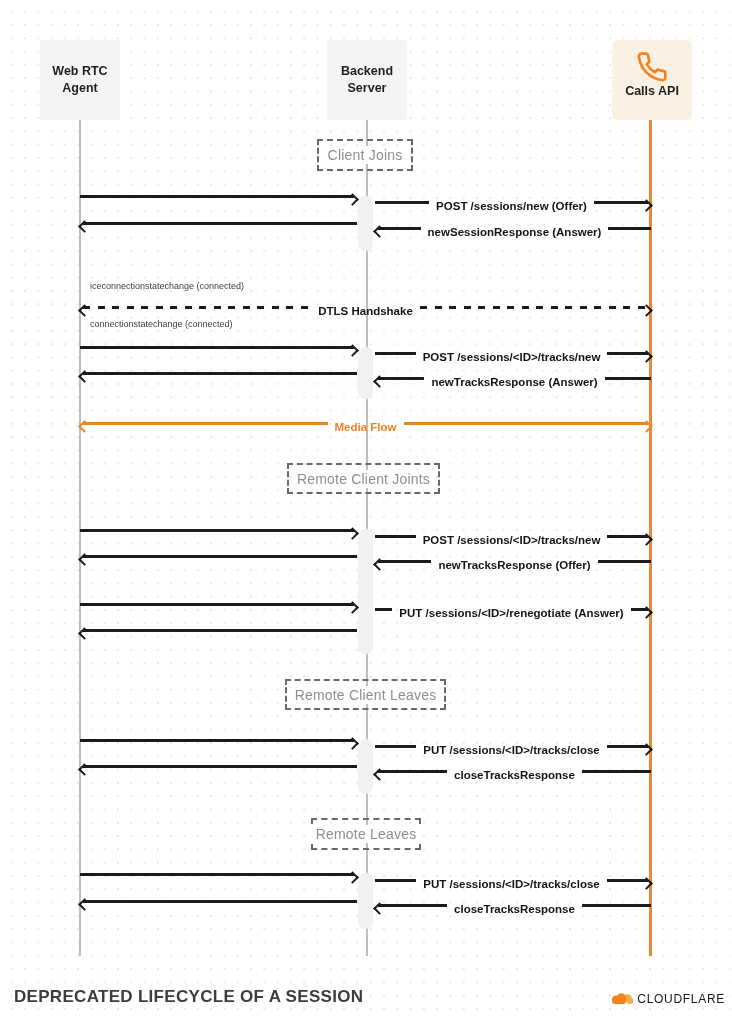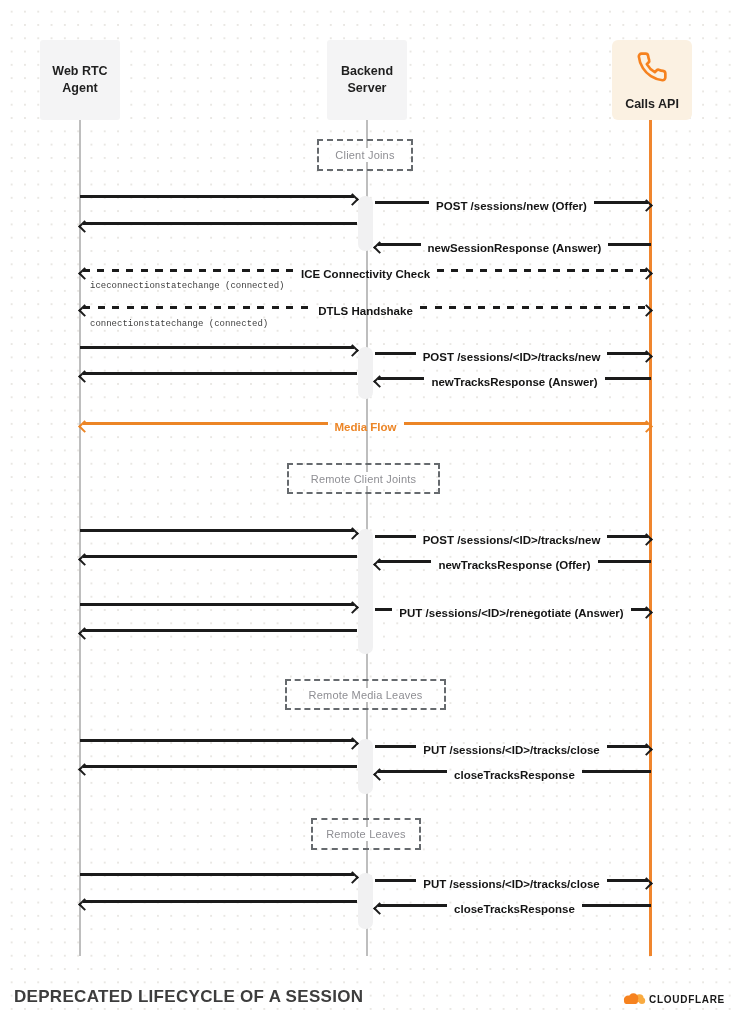--- a/index.html
+++ b/index.html
@@ -12,48 +12,48 @@
     font-family:"Liberation Sans", sans-serif;
   }
   
   .actor{
     position:absolute; width:80px; height:80px; top:40px;
     background:#f4f4f5; border-radius:3px;
     display:flex; flex-direction:column; align-items:center; justify-content:center;
     text-align:center; font-weight:bold; font-size:12.5px; line-height:1.35; color:#1f1f1f;
   }
   .actor.calls{ background:#fbf1e2; border-radius:6px; justify-content:flex-start; padding-top:11px; }
-  .actor.calls .aname{ margin-top:13px; }
+  .actor.calls .aname{ margin-top:0; }
   .phone-svg{ width:32px; height:32px; }
   
   .lifeline{ position:absolute; top:120px; height:836px; width:2px; background:#bebebe; }
   .lifeline.orange{ width:3px; background:#f0862e; }
   
   .bar{ position:absolute; left:358px; width:15px; background:#f1f1f2; border-radius:7px; }
   
   .section{
     position:absolute; border:2px dashed #666a6e; display:flex; align-items:center; justify-content:center;
   }
-  .section span{ background:#ffffff; padding:1px 5px; font-size:11px; color:#8e8e93; letter-spacing:.2px; white-space:nowrap; }
+  .section span{ background:#ffffff; padding:1px 5px; font-size:14px; color:#8e8e93; letter-spacing:.2px; white-space:nowrap; }
   
   .seg{ position:absolute; height:16px; display:flex; align-items:flex-start; }
   .ln{ height:2.6px; background:#1b1b1b; flex:1; min-width:4px; }
   .ln.dash{ background:repeating-linear-gradient(90deg,#1b1b1b 0 7px,transparent 7px 14.5px); }
   .lbl{ font-size:11.5px; font-weight:bold; color:#141414; padding:0 7px; white-space:nowrap; line-height:1; }
   .ah{ width:9px; height:9px; border-top:2.6px solid #1b1b1b; border-right:2.6px solid #1b1b1b; flex:none; }
   .ah.r{ transform:rotate(45deg); margin-left:-6px; }
   .ah.l{ transform:rotate(-135deg); margin-right:-6px; }
   .seg.orange .ln{ background:#ec8526; }
   .seg.orange .lbl{ color:#ec8526; }
   .seg.orange .ah{ border-color:#ec8526; }
-  .note{ position:absolute; font-size:9px; color:#3e3e3e; white-space:nowrap;font-family:Liberation Mono, monospace; }
+  .note{ position:absolute; font-size:9px; color:#3e3e3e; white-space:nowrap; }
   
   .title{ position:absolute; left:14px; top:987px; font-size:17px; font-weight:bold; color:#3d3d3d; letter-spacing:.3px; white-space:nowrap; }
   .brand{ position:absolute; right:7px; top:991px; display:flex; align-items:center; gap:3px; }
-  .brand .bname{ font-size:10px; font-weight:bold; letter-spacing:.7px; color:#181818; }
+  .brand .bname{ font-size:12px; font-weight:normal; letter-spacing:.7px; color:#181818; }
   .cloud-svg{ width:26px; height:16px; }
 </style>
 </head>
 <body>
 
 <div id="canvas">
 
   <div class="lifeline" style="left:79px"></div>
   <div class="lifeline" style="left:366px"></div>
   <div class="lifeline orange" style="left:649px"></div>
@@ -89,34 +89,27 @@
       <i class="ln"></i>
       <b class="lbl">POST /sessions/new (Offer)</b>
       <i class="ln"></i>
       <i class="ah r"></i>
     </div>
 
   <div class="seg" style="left:80px;top:222px;width:277px">
       <i class="ah l"></i>
       <i class="ln"></i>
     </div>
-  <div class="seg" style="left:375px;top:243px;width:276px">
+  <div class="seg" style="left:375px;top:227px;width:276px">
       <i class="ah l"></i>
       <i class="ln"></i>
       <b class="lbl">newSessionResponse (Answer)</b>
       <i class="ln"></i>
     </div>
 
-  <div class="seg" style="left:80px;top:269px;width:571px">
-      <i class="ah l"></i>
-      <i class="ln dash"></i>
-      <b class="lbl">ICE Connectivity Check</b>
-      <i class="ln dash"></i>
-      <i class="ah r"></i>
-    </div>
   <div class="note" style="left:90px;top:281px">iceconnectionstatechange (connected)</div>
 
   <div class="seg" style="left:80px;top:306px;width:571px">
       <i class="ah l"></i>
       <i class="ln dash"></i>
       <b class="lbl">DTLS Handshake</b>
       <i class="ln dash"></i>
       <i class="ah r"></i>
     </div>
   <div class="note" style="left:90px;top:319px">connectionstatechange (connected)</div>
@@ -187,21 +180,21 @@
       <i class="ln"></i>
       <i class="ah r"></i>
     </div>
 
   <div class="seg" style="left:80px;top:629px;width:277px">
       <i class="ah l"></i>
       <i class="ln"></i>
     </div>
 
   <div class="section" style="left:285px;top:679px;width:161px;height:31px">
-    <span>Remote Media Leaves</span>
+    <span>Remote Client Leaves</span>
   </div>
 
   <div class="seg" style="left:80px;top:739px;width:277px">
       <i class="ln"></i>
       <i class="ah r"></i>
     </div>
   <div class="seg" style="left:375px;top:745px;width:276px">
       <i class="ln"></i>
       <b class="lbl">PUT /sessions/&lt;ID&gt;/tracks/close</b>
       <i class="ln"></i>

